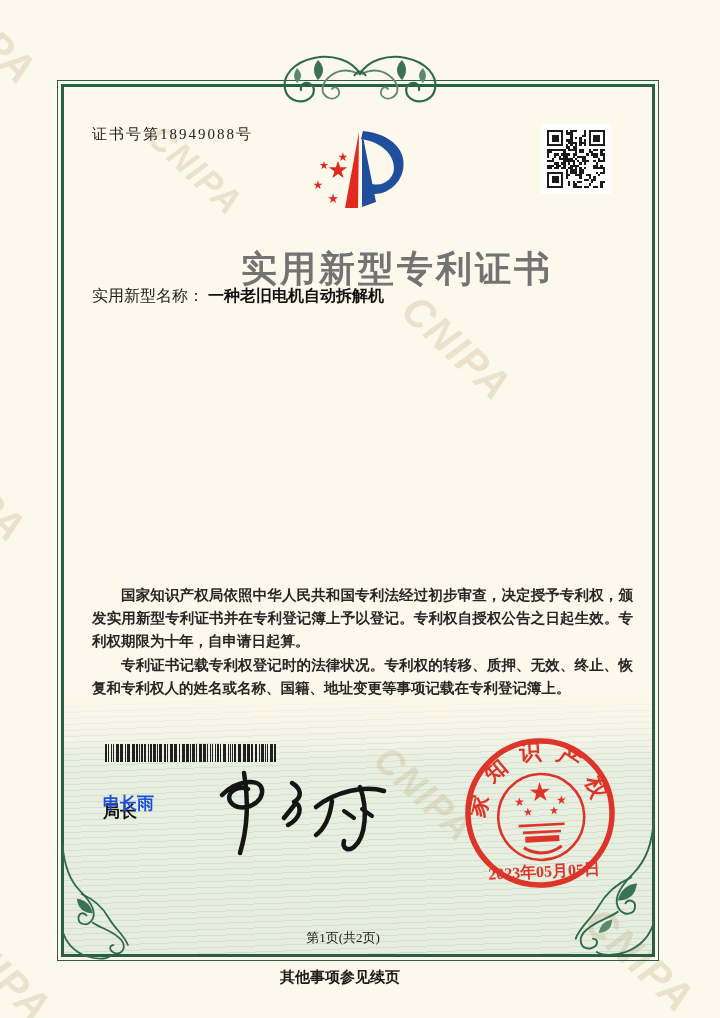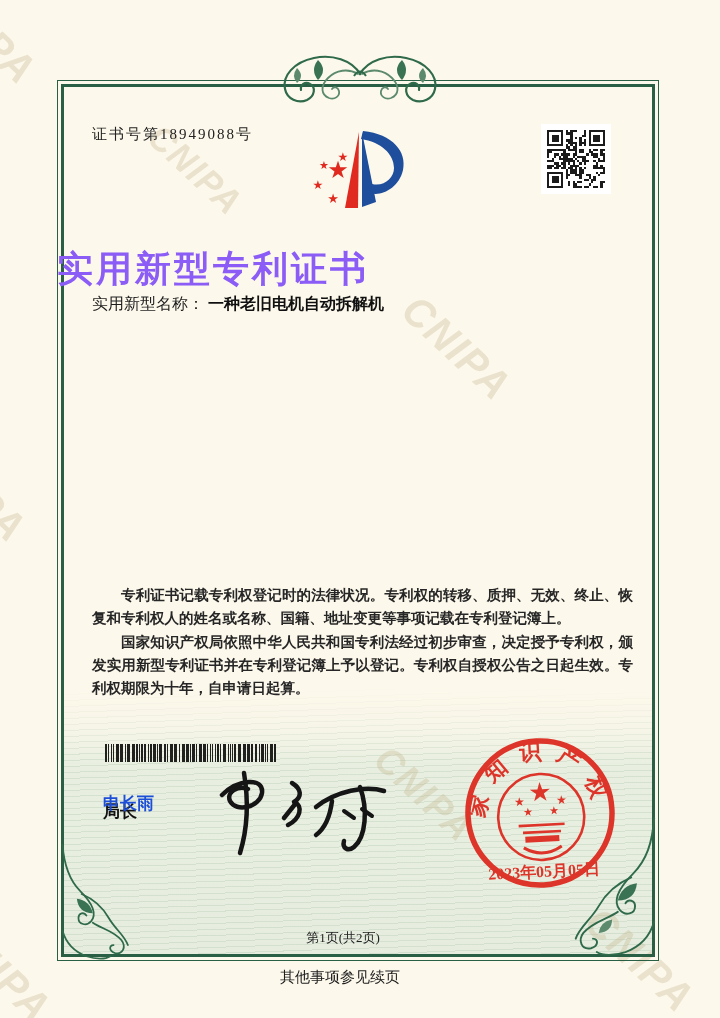--- a/index.html
+++ b/index.html
@@ -35,26 +35,26 @@
     background:
       repeating-linear-gradient(178deg, rgba(116,152,116,.16) 0 1px, rgba(0,0,0,0) 1px 6px),
       linear-gradient(to bottom, rgba(228,237,222,0) 0, rgba(228,237,222,.85) 80px, #e6eddf 100%);
     -webkit-mask-image:linear-gradient(to bottom, transparent 0, #000 70px);
             mask-image:linear-gradient(to bottom, transparent 0, #000 70px);
   }
   
   .cert-no{position:absolute;left:92px;top:125px;z-index:3;font-size:15px;letter-spacing:2px;color:#222;}
   .title{
     position:absolute;left:57px;top:245px;width:496px;z-index:3;
-    text-align:left;font-size:36px;font-weight:700;letter-spacing:3px;color:#8b5cf6;
+    text-align:right;font-size:36px;font-weight:700;letter-spacing:3px;color:#737373;
   }
   .qr-box{position:absolute;left:541px;top:124px;width:70px;height:70px;background:#fff;z-index:3;}
   .qr-box svg{position:absolute;left:6px;top:6px;}
   
-  .fields{position:absolute;left:92px;top:294px;width:548px;z-index:3;font-size:16px;}
+  .fields{position:absolute;left:92px;top:286px;width:548px;z-index:3;font-size:16px;}
   .frow{height:43.2px;white-space:nowrap;}
   .flabel{
     display:inline-block;width:96px;
     text-align:justify;text-align-last:justify;
     vertical-align:top;color:#1d1d1d;
   }
   .fcolon{display:inline-block;width:16px;margin-right:4px;vertical-align:top;}
   .fvalue{font-weight:600;color:#101010;}
   .fvalue1{display:inline-block;width:150px;}
   .flabel2{margin-left:8px;}
@@ -68,21 +68,21 @@
   
   .barcode{position:absolute;left:105px;top:744px;width:178px;height:18px;z-index:3;display:flex;align-items:stretch;}
   .barcode i{display:block;background:#20201e;height:100%;}
   .sig-title{position:absolute;left:103px;top:800px;z-index:3;font-family:"Liberation Sans","DejaVu Sans",sans-serif;font-weight:700;font-size:17px;color:#111;}
   .sig-name{position:absolute;left:103px;top:792px;z-index:3;font-family:"Liberation Sans","DejaVu Sans",sans-serif;font-weight:700;font-size:17px;color:#1d4ed8;}
   .sig-svg{position:absolute;left:208px;top:763px;z-index:3;}
   
   .seal{position:absolute;left:462px;top:735px;z-index:5;opacity:.94;transform:rotate(-3deg);}
   
   .page-num{position:absolute;left:57px;top:929px;width:572px;text-align:center;z-index:3;font-size:13px;color:#222;}
-  .foot-note{position:absolute;left:60px;top:968px;width:560px;text-align:center;z-index:3;font-size:15px;font-weight:400;color:#1b1b1b;}
+  .foot-note{position:absolute;left:60px;top:968px;width:560px;text-align:center;z-index:3;font-size:15px;font-weight:700;color:#1b1b1b;}
   
   .orn-top{position:absolute;left:272px;top:46px;z-index:4;}
   .orn-br{position:absolute;left:570px;top:816px;z-index:4;}
   .orn-bl{position:absolute;left:58px;top:843px;z-index:4;transform:scaleX(-1);}
 </style>
 </head>
 <body>
 
 <div class="wm" style="left:-50px;top:-30px;">CNIPA</div>
 <div class="wm" style="left:168px;top:116px;font-size:36px;">CNIPA</div>
@@ -371,22 +371,22 @@
 
 <div class="title">实用新型专利证书</div>
 
 <div class="fields">
   <div class="frow">
     <span class="flabel">实用新型名称</span><span class="fcolon">：</span><span class="fvalue">一种老旧电机自动拆解机</span>
   </div>
 </div>
 
 <div class="paras">
+  <p>国家知识产权局依照中华人民共和国专利法经过初步审查，决定授予专利权，颁发实用新型专利证书并在专利登记簿上予以登记。专利权自授权公告之日起生效。专利权期限为十年，自申请日起算。</p>
   <p>专利证书记载专利权登记时的法律状况。专利权的转移、质押、无效、终止、恢复和专利权人的姓名或名称、国籍、地址变更等事项记载在专利登记簿上。</p>
-  <p>国家知识产权局依照中华人民共和国专利法经过初步审查，决定授予专利权，颁发实用新型专利证书并在专利登记簿上予以登记。专利权自授权公告之日起生效。专利权期限为十年，自申请日起算。</p>
 </div>
 
 <div class="barcode" id="barcode">
     <i style="width: 2px; margin-right: 1px;"></i>
     <i style="width: 1px; margin-right: 2px;"></i>
     <i style="width: 1px; margin-right: 1px;"></i>
     <i style="width: 1px; margin-right: 2px;"></i>
     <i style="width: 3px; margin-right: 1px;"></i>
     <i style="width: 3px; margin-right: 2px;"></i>
     <i style="width: 1px; margin-right: 1px;"></i>

